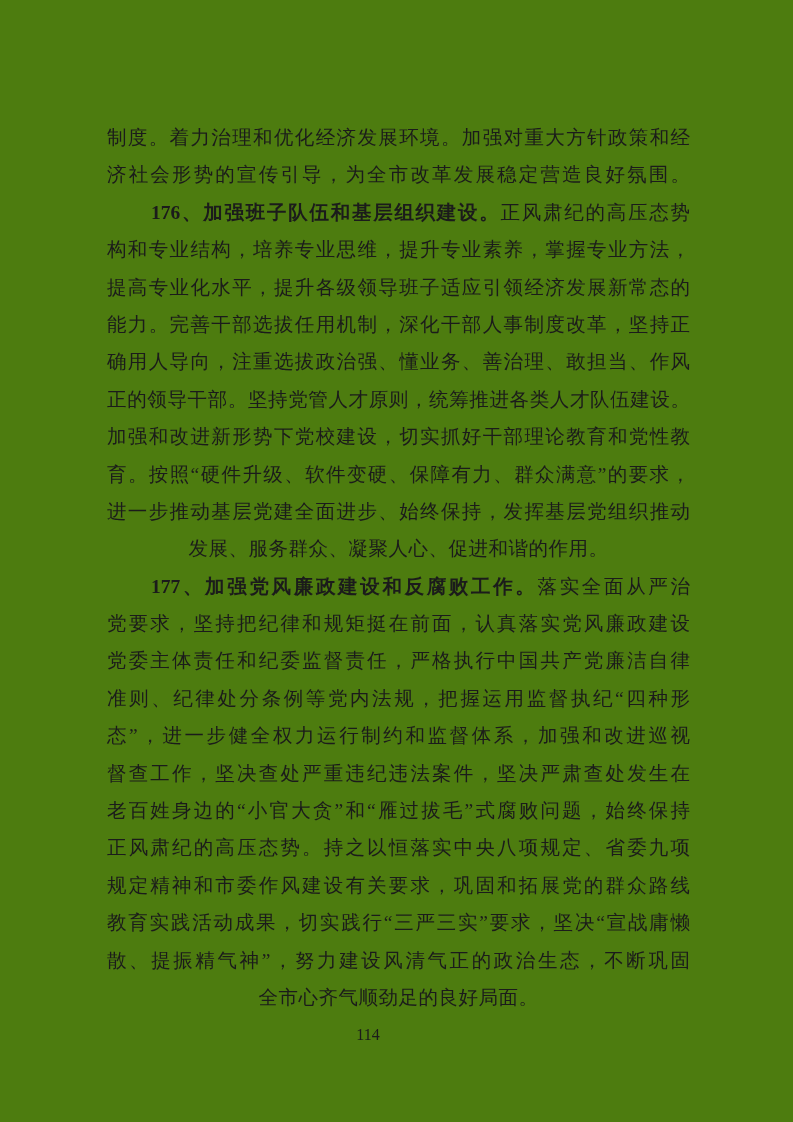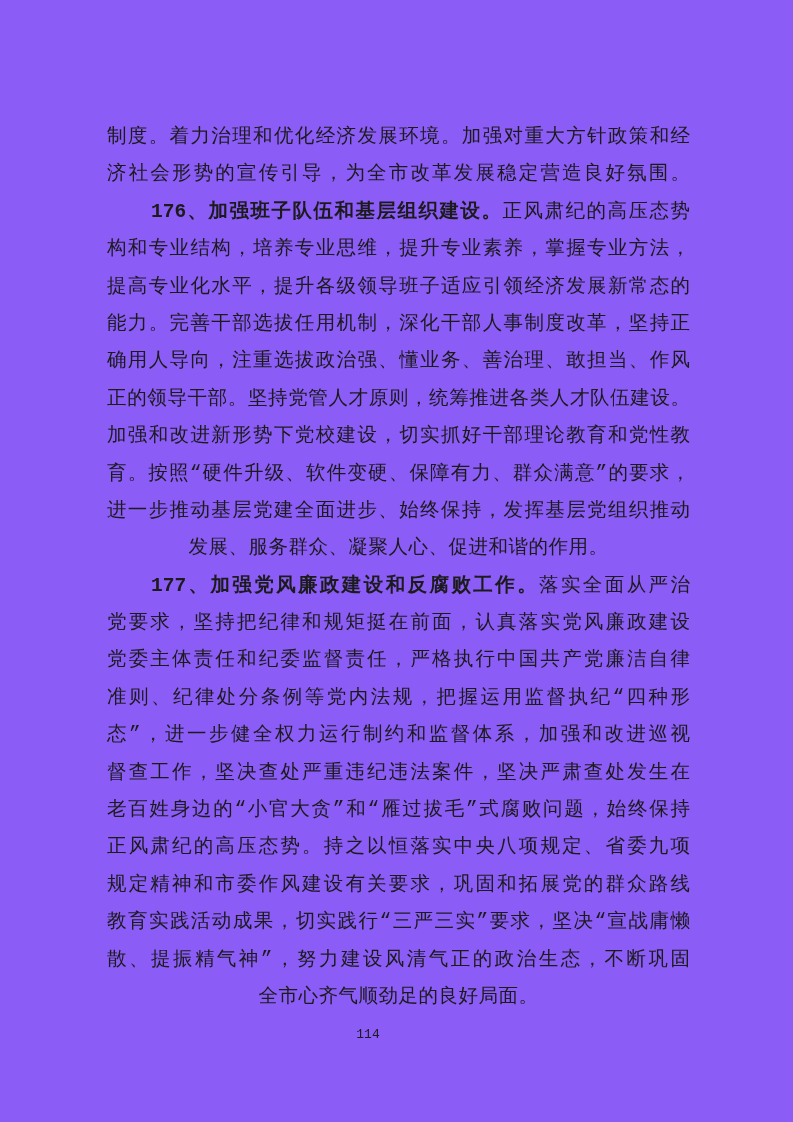--- a/index.html
+++ b/index.html
@@ -5,23 +5,23 @@
   html, body {
     margin: 0;
     padding: 0;
     background: #e8e8e8;
   }
   .page {
     position: relative;
     width: 793px;
     height: 1122px;
     margin: 0 auto;
-    background: #8b5cf6;
+    background: #4d7c0f;
     overflow: hidden;
-    font-family: Liberation Mono, monospace;
+    font-family: Liberation Serif, serif;
     color: #1b1b1b;
   }
   .text-block {
     position: absolute;
     left: 107px;
     top: 119px;
     width: 583px;
     font-size: 19.5px;
   }
   .paragraph {
@@ -46,21 +46,21 @@
   }
   .bold {
     font-weight: bold;
   }
   .footer {
     position: absolute;
     top: 1023px;
     left: 0;
     width: 736px;
     text-align: center;
-    font-size: 13px;
+    font-size: 16px;
     line-height: 24px;
     color: #1b1b1b;
   }
 </style>
 </head>
 <body>
 
 <div class="page">
   <div class="text-block">
       <div class="paragraph">

